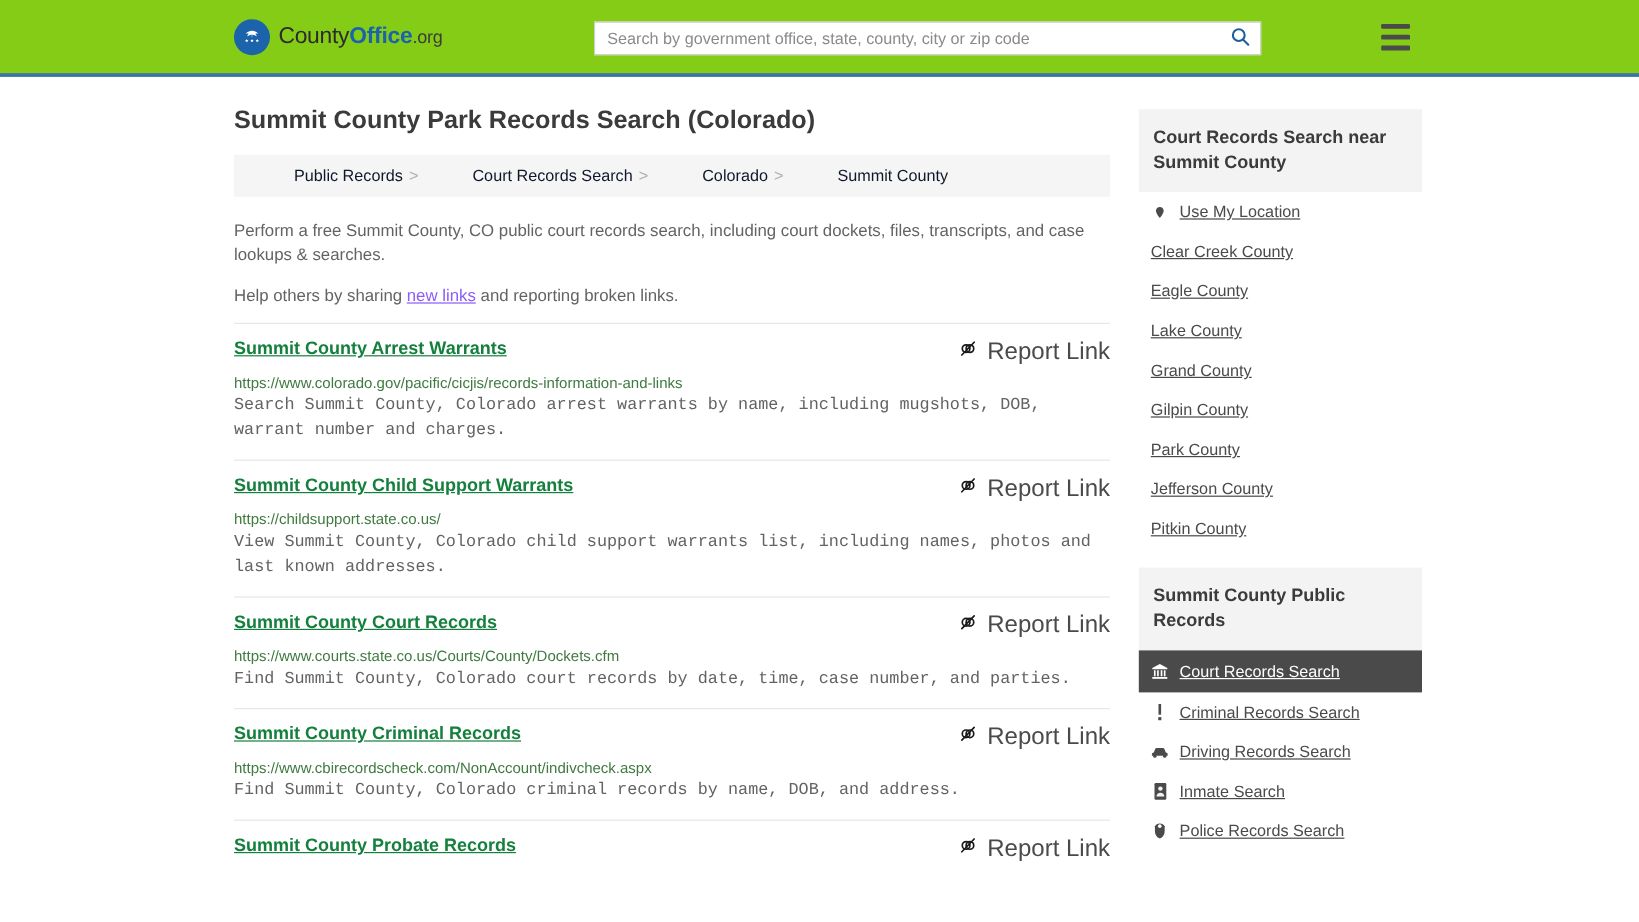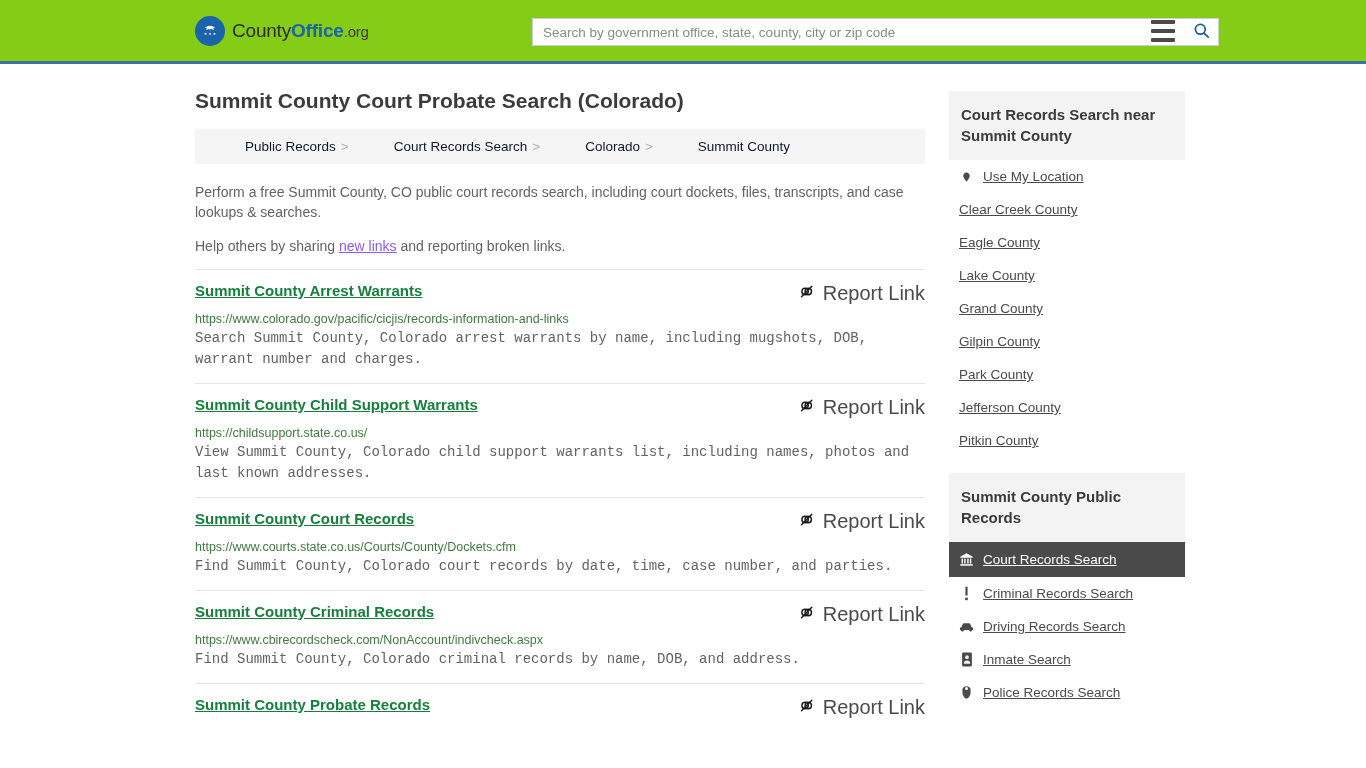--- a/index.html
+++ b/index.html
@@ -41,26 +41,25 @@
     letter-spacing: -0.2px;
     white-space: nowrap;
   }
   .logo-text .b { font-weight: bold; color: #1b63ab; }
   .logo-text .org { font-size: 15px; color: #3c3c3c; }
 
   .search-wrap {
     position: absolute;
     left: 495px;
     top: 18px;
-    width: 687px; height: 28px;
+    width: 556px; height: 28px;
     background: #ffffff;
     border: 1px solid #cfcfcf;
     display: flex;
     align-items: center;
-    margin-left: 37px;
   }
   .search-input {
     flex: 1;
     border: none;
     outline: none;
     background: transparent;
     font-family: "Liberation Sans", sans-serif;
     font-size: 13.5px;
     color: #333;
     padding: 0 10px;
@@ -228,21 +227,21 @@
   <div class="hamburger">
     <span></span>
     <span></span>
     <span></span>
   </div>
 </div>
 
 <div class="page">
 
   <div class="main-col">
-    <h1 class="page-title">Summit County Court Probate Search (Colorado)</h1>
+    <h1 class="page-title">Summit County Park Records Search (Colorado)</h1>
 
     <div class="breadcrumb">
       <a href="#">Public Records</a><span class="sep">&gt;</span><a href="#">Court Records Search</a><span class="sep">&gt;</span><a href="#">Colorado</a><span class="sep">&gt;</span><a href="#">Summit County</a>
     </div>
 
     <p class="intro">Perform a free Summit County, CO public court records search, including court dockets, files, transcripts, and case lookups &amp; searches.</p>
     <p class="intro"><span>Help others by sharing </span><a class="inline-link" href="#">new links</a><span> and reporting broken links.</span></p>
 
     <div class="result">
       <div class="result-head">

